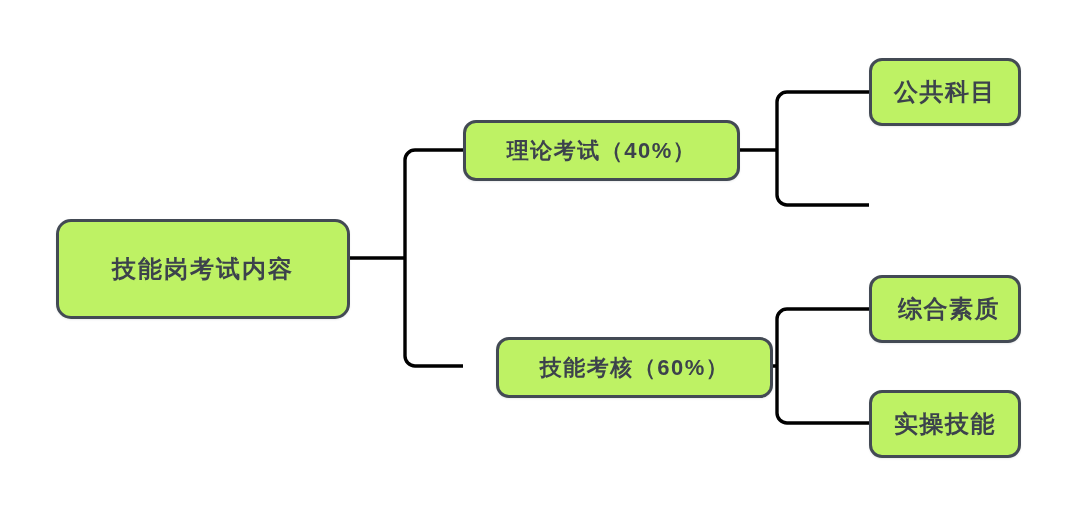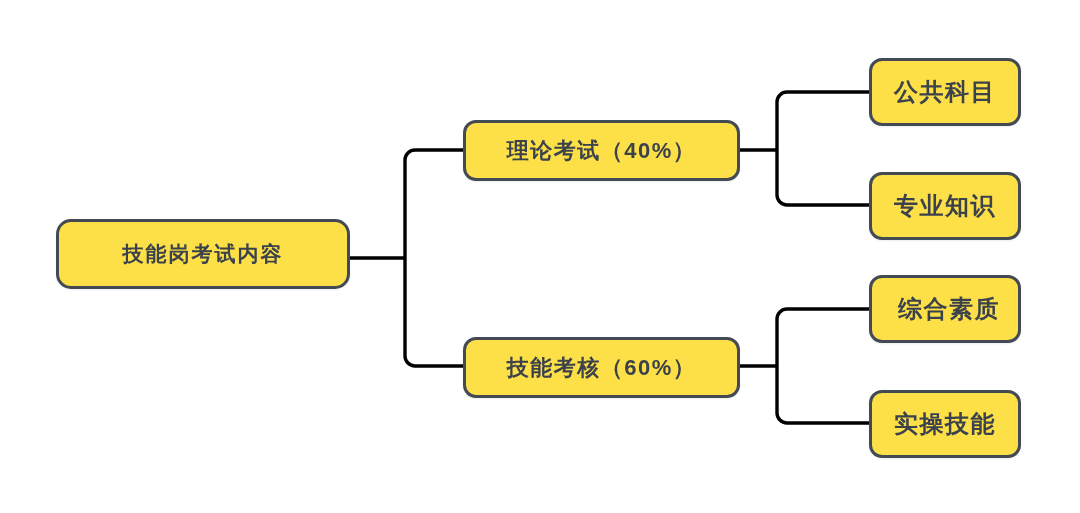--- a/index.html
+++ b/index.html
@@ -22,50 +22,50 @@
     position: absolute;
     left: 0;
     top: 0;
     width: 1080px;
     height: 513px;
     pointer-events: none;
   }
   .node {
     position: absolute;
     box-sizing: border-box;
-    background: #fde047;
+    background: #bef264;
     border: 3px solid #434a54;
     border-radius: 13px;
     display: flex;
     align-items: center;
     justify-content: center;
     color: #3c424c;
     font-weight: bold;
     letter-spacing: 1px;
     white-space: nowrap;
     box-shadow: 0 1px 2px rgba(60,66,76,0.10);
   }
   .node-root {
     left: 56px;
     top: 219px;
     width: 294px;
-    height: 70px;
+    height: 100px;
     border-radius: 15px;
-    font-size: 21px;
+    font-size: 24px;
     letter-spacing: 2px;
   }
   .node-branch {
     left: 463px;
     width: 277px;
     height: 61px;
     font-size: 22px;
     letter-spacing: 1.5px;
   }
   .node-branch-theory { top: 120px; }
-  .node-branch-skill  { top: 337px; }
+  .node-branch-skill  { top: 337px; margin-left: 33px; }
   .node-leaf {
     left: 869px;
     width: 152px;
     height: 68px;
     font-size: 24px;
     letter-spacing: 1.5px;
   }
   .node-leaf-1 { top: 58px; }
   .node-leaf-2 { top: 172px; }
   .node-leaf-3 { top: 275px; padding-left: 8px; }
@@ -87,19 +87,18 @@
   </svg>
 
   <div class="node node-root">技能岗考试内容</div>
 
   <div class="node node-branch node-branch-theory">理论考试（40%）</div>
 
   <div class="node node-branch node-branch-skill">技能考核（60%）</div>
 
   <div class="node node-leaf node-leaf-1">公共科目</div>
 
-  <div class="node node-leaf node-leaf-2">专业知识</div>
 
   <div class="node node-leaf node-leaf-3">综合素质</div>
 
   <div class="node node-leaf node-leaf-4">实操技能</div>
 
 </div>
 
 </body></html>

